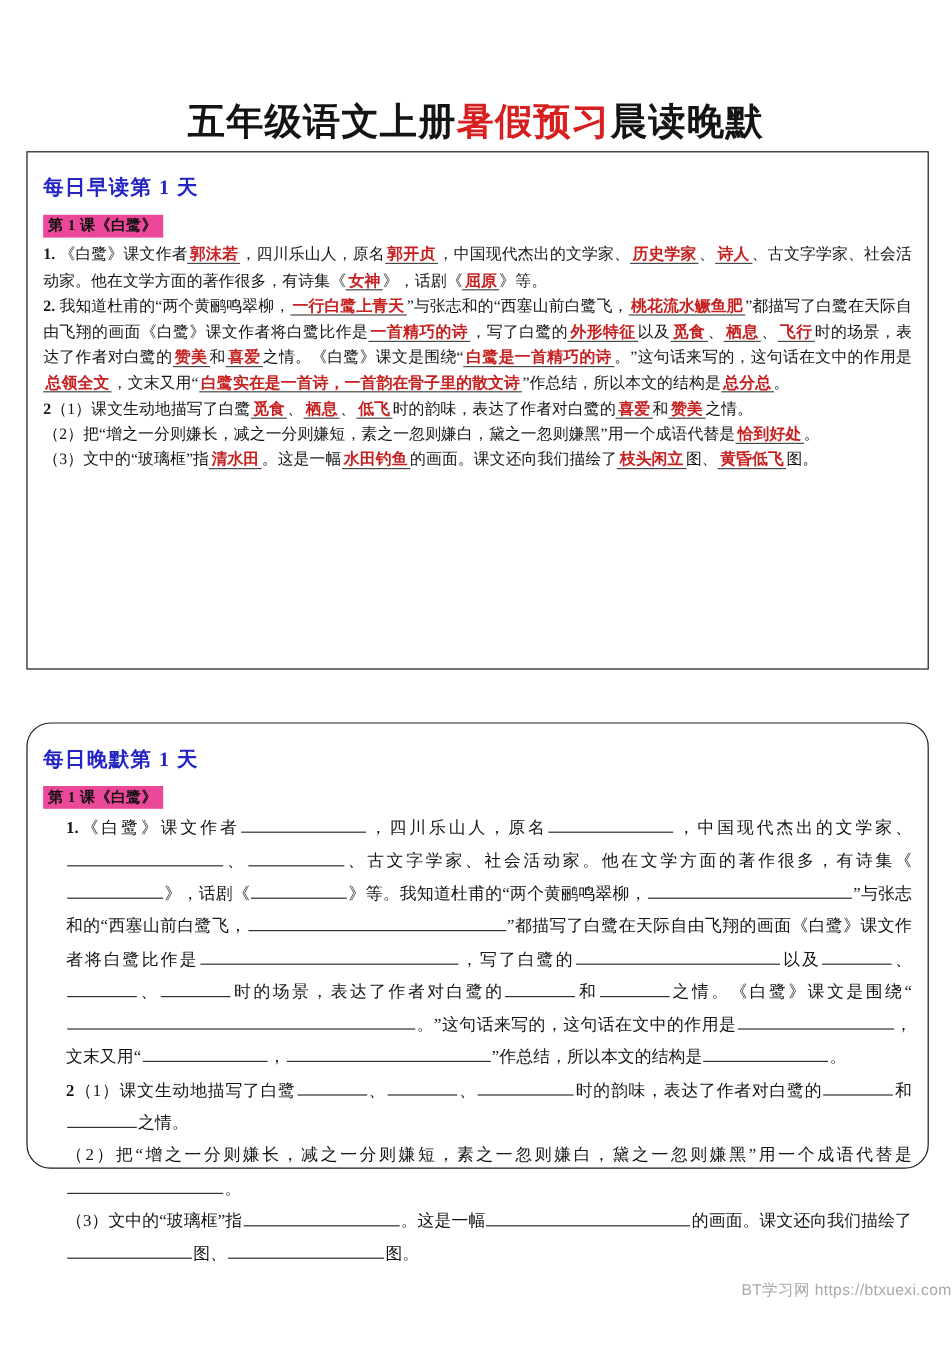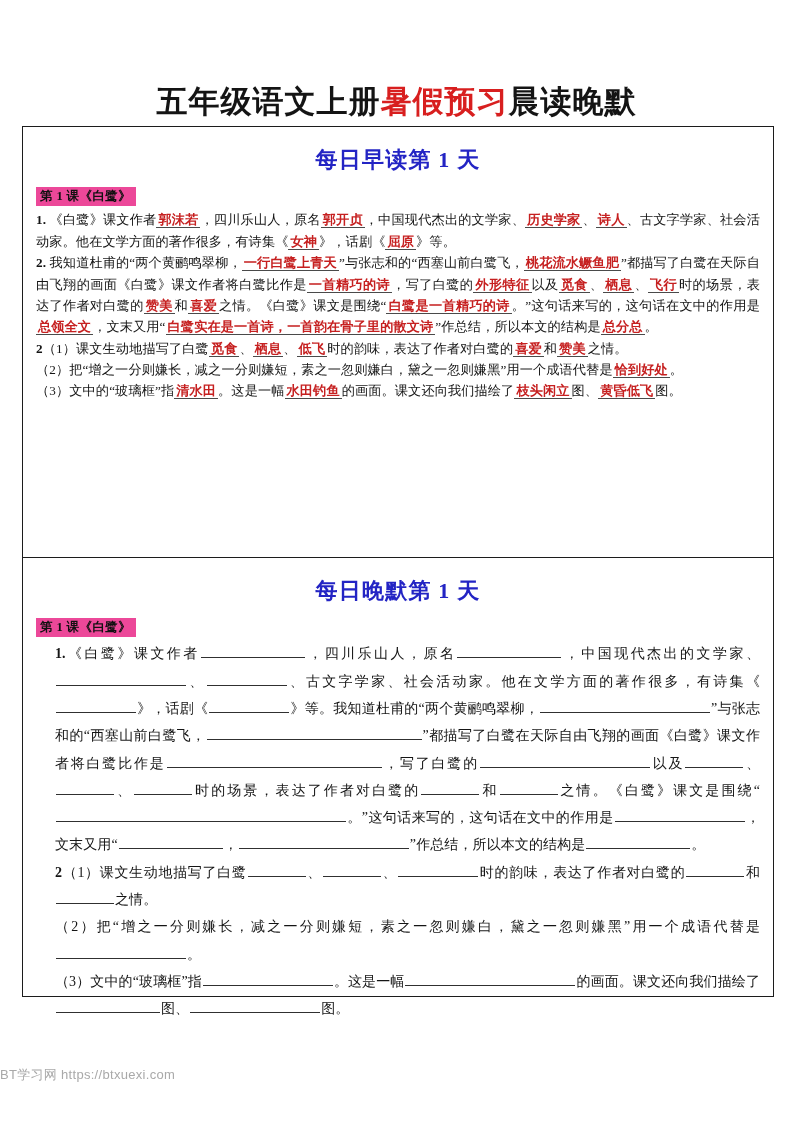--- a/index.html
+++ b/index.html
@@ -41,25 +41,24 @@
   .box {
     position: absolute;
     left: 22px;
     width: 752px;
     box-sizing: border-box;
     border: 1.6px solid #1c1c1c;
     background: #ffffff;
     padding: 12px 13px 14px 13px;
   }
   #box-morning { top: 126px; height: 432px; }
-  #box-evening { top: 557px; height: 440px; }
+  #box-evening { top: 602px; height: 372px; border-radius: 20px; }
 
   .section-heading {
-    text-align: center;
-    font-size: 22px;
+    font-size: 17px;
     font-weight: bold;
     color: #2324c4;
     letter-spacing: 1.2px;
     margin: 6px 0 11px 0;
     font-family: "Liberation Serif", "DejaVu Serif", serif;
   }
 
   .lesson-badge {
     display: inline-block;
     background: #ec4899;
@@ -116,21 +115,21 @@
   .b-4xl{ width: 290px; }
 
   .evening .body-text { line-height: 1.95; font-size: 14px; margin-left: 19px; }
 
   
   .footer-mark {
     position: absolute;
     top: 1066px;
     left: 0;
     width: 793px;
-    text-align: left;
+    text-align: right;
     font-size: 13px;
     color: #a9a9a9;
     font-family: "Liberation Sans", sans-serif;
     letter-spacing: 0.3px;
   }
 </style>
 </head>
 <body>
 
 <div class="page">

